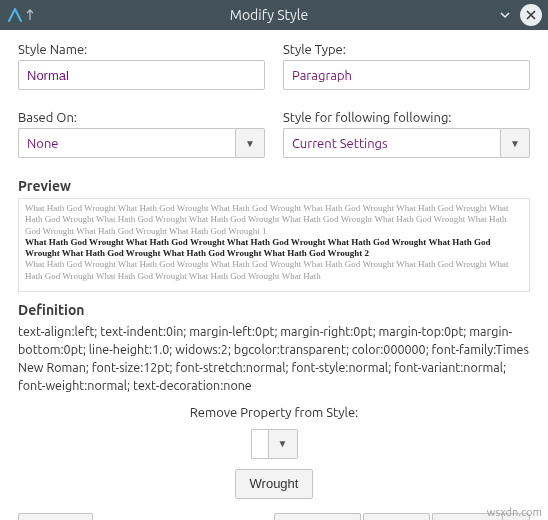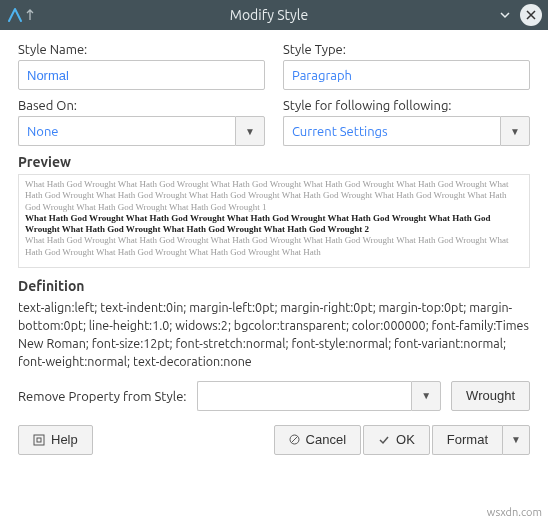--- a/index.html
+++ b/index.html
@@ -23,31 +23,31 @@
   }
   .titlebar .logo {
     width: 18px; height: 18px; display:flex; align-items:center; justify-content:center;
   }
   .titlebar .pin { width: 24px; text-align:center; opacity:0.8; }
   .titlebar .title { flex: 1; text-align: center; font-size: 14px; }
   .titlebar .winbtn { width: 22px; height:22px; display:flex; align-items:center; justify-content:center; margin-left:4px; border-radius:50%; }
   .titlebar .winbtn.close { background:#e8edef; color:#333; }
   .titlebar .winbtn.min { color:#e8edef; }
   .content { padding: 12px 18px 6px 18px; }
-  .row { display: flex; gap: 18px; margin-bottom: 8px; justify-content: space-between; }
+  .row { display: flex; gap: 18px; margin-bottom: 20px; justify-content: space-between; }
   .col { flex: 1; display:flex; flex-direction:column; }
   .label { font-size: 13px; color:#333; margin-bottom:4px; }
   .input, .selectbox {
     border: 1px solid #c6c6c6;
     border-radius: 2px;
     height: 30px;
     padding: 0 8px;
     font-size: 13px;
     background:#fff;
-    color:#3b82f6;
+    color:#701a75;
     display:flex;
     align-items:center;
     width:100%;
   }
   .combo { display:flex; }
   .combo .input { flex:1; border-right:none; border-top-right-radius:0; border-bottom-right-radius:0; }
   .combo .dd {
     width:30px; border:1px solid #c6c6c6; border-left:1px solid #c6c6c6;
     background:#f3f3f3; display:flex; align-items:center; justify-content:center;
     border-top-right-radius:2px; border-bottom-right-radius:2px;
@@ -60,21 +60,21 @@
     font-size:9px;
     color:#9c9c9c;
     line-height:1.25;
     height:94px;
     overflow:hidden;
   }
   .preview-box .boldline { color:#222; font-weight:bold; }
   .definition {
     font-size:12.5px; line-height:1.45; color:#333; margin-top:2px; margin-bottom:10px;
   }
-  .remove-row { display:flex; align-items:center; gap:10px; margin-top:4px; margin-bottom:14px; }
+  .remove-row { display:flex; align-items:center; gap:10px; margin-top:4px; margin-bottom:14px;flex-direction:column; }
   .remove-row .label { margin-bottom:0; white-space:nowrap; }
   .remove-row .combo { flex:1; }
   .btn {
     border:1px solid #c3c3c3; background:#f3f3f3; border-radius:2px;
     height:30px; padding:0 14px; font-size:13px; color:#333;
     display:flex; align-items:center; justify-content:center; gap:6px;
   }
   .btnrow { display:flex; gap:2px; align-items:center; }
   .btnrow .spacer { flex:1; }
   .format-btn { display:flex; }

